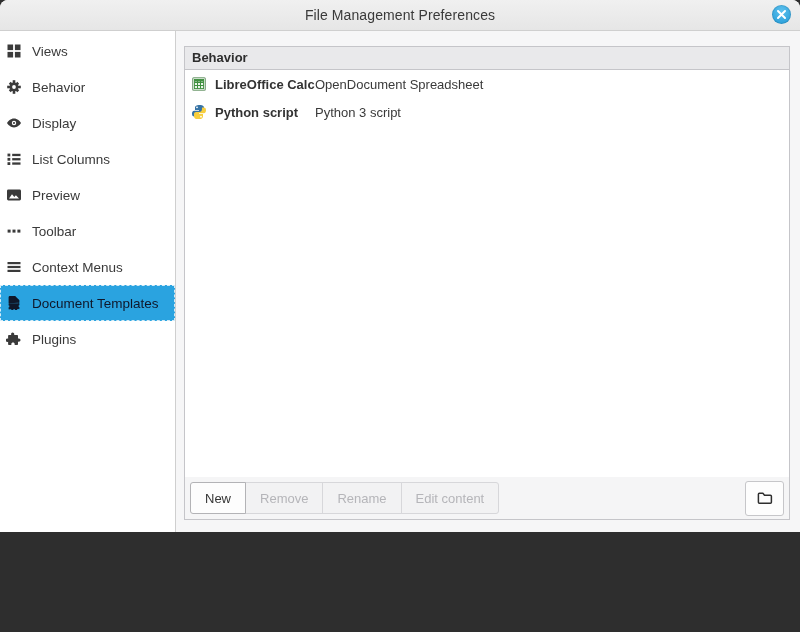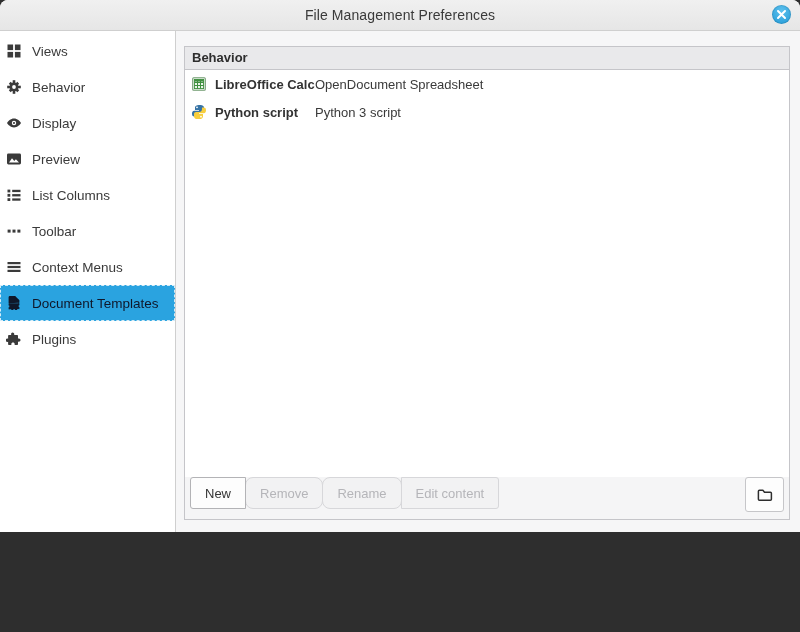--- a/index.html
+++ b/index.html
@@ -81,30 +81,30 @@
   .tpl-row{
     height:28px;display:flex;align-items:center;
     padding-left:6px;cursor:pointer;
   }
   .tpl-row .icn{width:16px;height:16px;flex:0 0 16px;margin-right:8px;}
   .tpl-row .tpl-name{font-size:13px;font-weight:bold;color:#333;width:100px;flex:0 0 100px;white-space:nowrap;}
   .tpl-row .tpl-desc{font-size:13px;color:#3a3a3a;white-space:nowrap;}
   
   .panel-toolbar{
     flex:0 0 42px;height:42px;background:#f5f5f6;
-    display:flex;justify-content:space-between;
+    display:flex;align-items:center;justify-content:space-between;
     padding:0 5px;box-sizing:border-box;
   }
   .btn-group{display:flex;}
   .btn-group button{
     height:32px;padding:0 14px;
     font-family:"Liberation Sans", sans-serif;font-size:13px;
     background:#f2f2f3;color:#b5b5b9;
     border:1px solid #d7d7da;margin-left:-1px;
-    border-radius:8px;cursor:default;
+    border-radius:0;cursor:default;
   }
   .btn-group button:first-child{margin-left:0;border-radius:3px 0 0 3px;}
   .btn-group button:last-child{border-radius:0 3px 3px 0;}
   .btn-group button.enabled{
     background:#fdfdfd;border-color:#b3b3b6;color:#353535;
     position:relative;z-index:1;cursor:pointer;
   }
   .folder-btn{
     width:37px;height:33px;
     background:#fdfdfd;border:1px solid #c6c6c9;border-radius:3px;
@@ -167,39 +167,39 @@
               <circle cx="8" cy="8" r="2.2" fill="#fff"></circle>
               <circle cx="8" cy="8" r="1.05"></circle>
             </svg>
         </span>
         <span>Display</span>
       </div>
 
       <div class="sidebar-item">
         <span class="icn">
           <svg viewBox="0 0 16 16">
-              <rect x="1" y="2.6" width="14" height="10.8" rx="1.4"></rect>
-              <path fill="#fff" d="M3 11.4l3-4.1 2.3 2.7 1.6-1.7 3.1 3.1z"></path>
-            </svg>
-        </span>
-        <span>Preview</span>
-      </div>
-
-      <div class="sidebar-item">
-        <span class="icn">
-          <svg viewBox="0 0 16 16">
               <rect x="1.5" y="2.6" width="2.8" height="2.8"></rect>
               <rect x="6.2" y="2.8" width="8.3" height="2.3"></rect>
               <rect x="1.5" y="6.9" width="2.8" height="2.8"></rect>
               <rect x="6.2" y="7.1" width="8.3" height="2.3"></rect>
               <rect x="1.5" y="11.2" width="2.8" height="2.8"></rect>
               <rect x="6.2" y="11.4" width="8.3" height="2.3"></rect>
             </svg>
         </span>
         <span>List Columns</span>
+      </div>
+
+      <div class="sidebar-item">
+        <span class="icn">
+          <svg viewBox="0 0 16 16">
+              <rect x="1" y="2.6" width="14" height="10.8" rx="1.4"></rect>
+              <path fill="#fff" d="M3 11.4l3-4.1 2.3 2.7 1.6-1.7 3.1 3.1z"></path>
+            </svg>
+        </span>
+        <span>Preview</span>
       </div>
 
       <div class="sidebar-item">
         <span class="icn">
           <svg viewBox="0 0 16 16">
               <rect x="1.6" y="6.6" width="3" height="3"></rect>
               <rect x="6.5" y="6.6" width="3" height="3"></rect>
               <rect x="11.4" y="6.6" width="3" height="3"></rect>
             </svg>
         </span>

